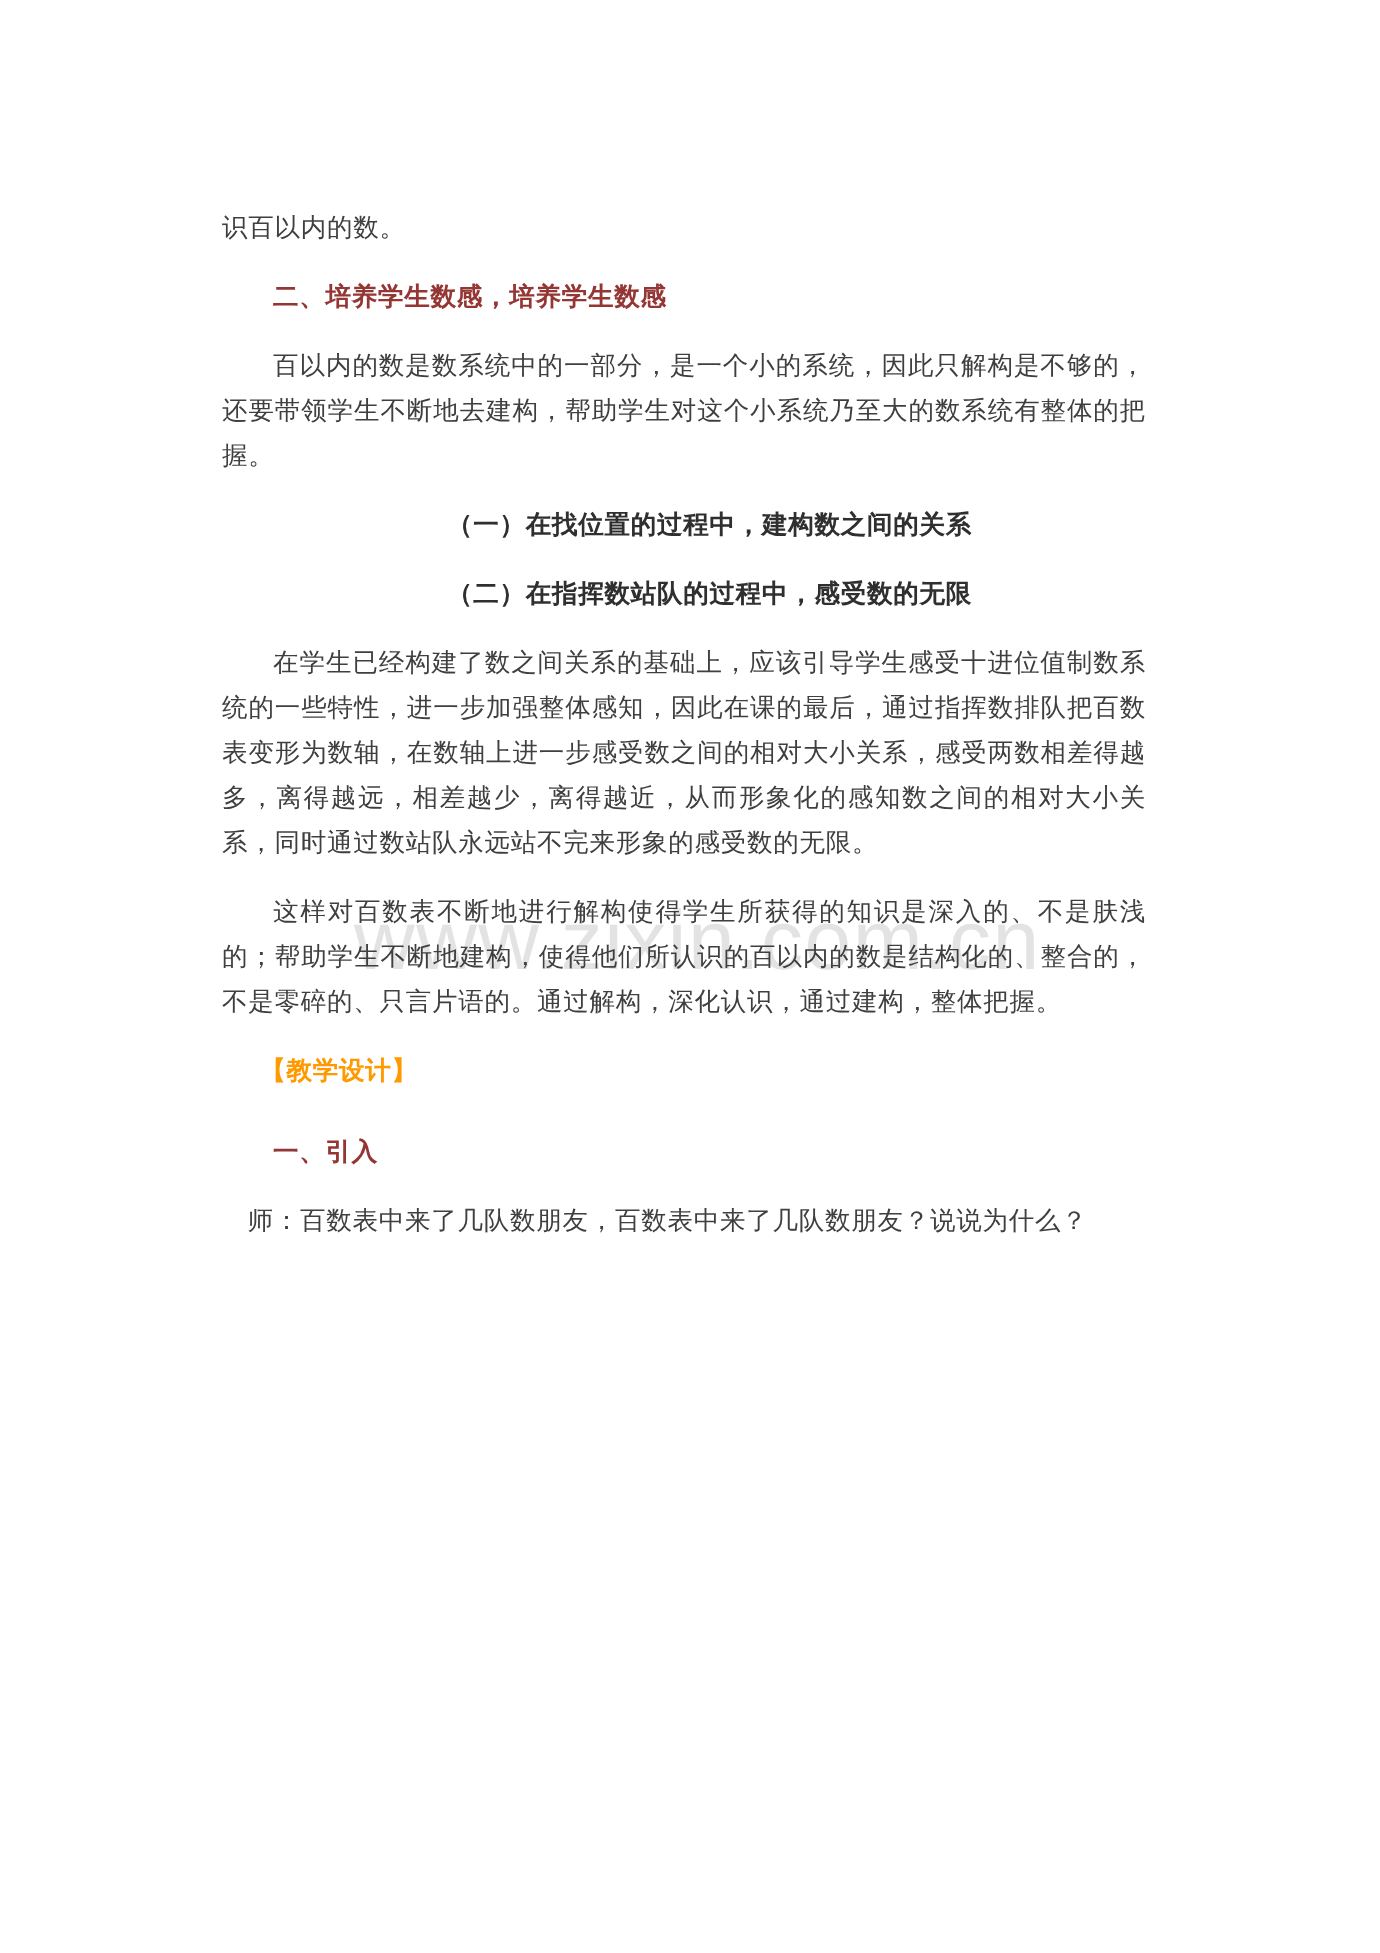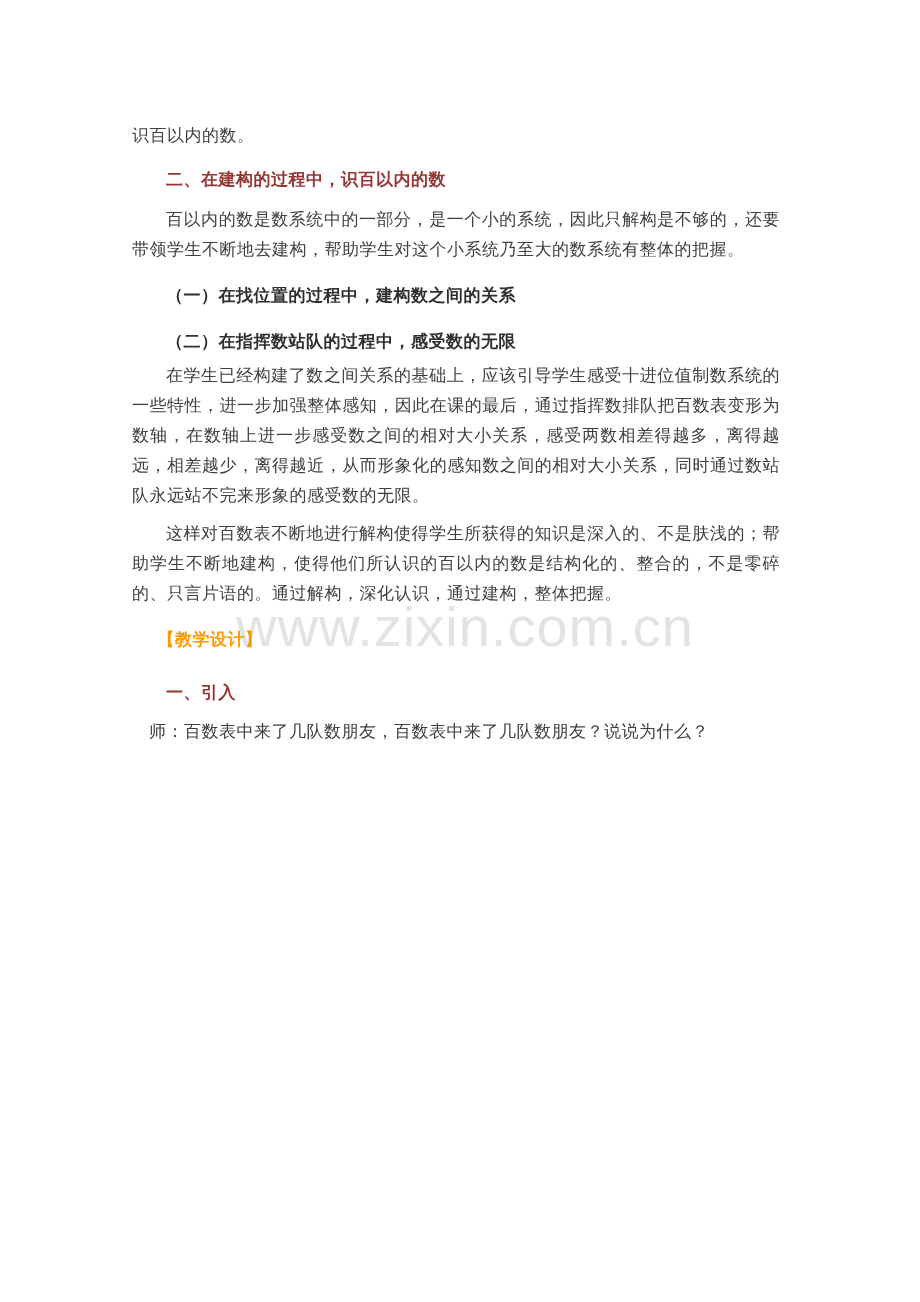--- a/index.html
+++ b/index.html
@@ -34,56 +34,56 @@
     z-index:0;
     user-select:none;
   }
   .content{
     position:relative;
     z-index:1;
     padding:121px 140px 0 132px;
     width:648px;
   }
   .content p, .content h2, .content h3{
-    margin:0;
+    margin:16px;
     font-size:17px;
     line-height:30px;
     letter-spacing:0.5px;
   }
   p.body{
     color:var(--body-text);
     font-weight:normal;
     text-align:justify;
     text-indent:2em;
   }
   p.no-indent{text-indent:0;}
   p.indent-1{text-indent:1em;}
   h2,h3{font-weight:bold;}
   h2.red{color:var(--heading-red);text-indent:2em;}
   h2.orange{color:var(--heading-orange);text-indent:1.5em;}
-  h3.black{color:var(--heading-black);text-indent:2em;}
+  h3.black{color:var(--heading-black);text-indent:2em;text-align:center;}
   .mt-4{margin-top:4px !important;}
   .mt-8{margin-top:8px !important;}
   .mt-10{margin-top:10px !important;}
   .mt-14{margin-top:14px !important;}
   .mt-16{margin-top:16px !important;}
-  .mt-24{margin-top:24px !important;font-family:Liberation Mono, monospace;}
+  .mt-24{margin-top:24px !important;}
 </style>
 </head>
 <body>
 
 <div class="page">
 
   <div class="watermark">www.zixin.com.cn</div>
 
   <div class="content">
 
     <p class="body no-indent">识百以内的数。</p>
 
-    <h2 class="red mt-14">二、在建构的过程中，识百以内的数</h2>
+    <h2 class="red mt-14">二、培养学生数感，培养学生数感</h2>
 
     <p class="body mt-10">百以内的数是数系统中的一部分，是一个小的系统，因此只解构是不够的，还要带领学生不断地去建构，帮助学生对这个小系统乃至大的数系统有整体的把握。</p>
 
     <h3 class="black mt-16">（一）在找位置的过程中，建构数之间的关系</h3>
 
 
     <h3 class="black mt-16">（二）在指挥数站队的过程中，感受数的无限</h3>
 
     <p class="body mt-4">在学生已经构建了数之间关系的基础上，应该引导学生感受十进位值制数系统的一些特性，进一步加强整体感知，因此在课的最后，通过指挥数排队把百数表变形为数轴，在数轴上进一步感受数之间的相对大小关系，感受两数相差得越多，离得越远，相差越少，离得越近，从而形象化的感知数之间的相对大小关系，同时通过数站队永远站不完来形象的感受数的无限。</p>
 

